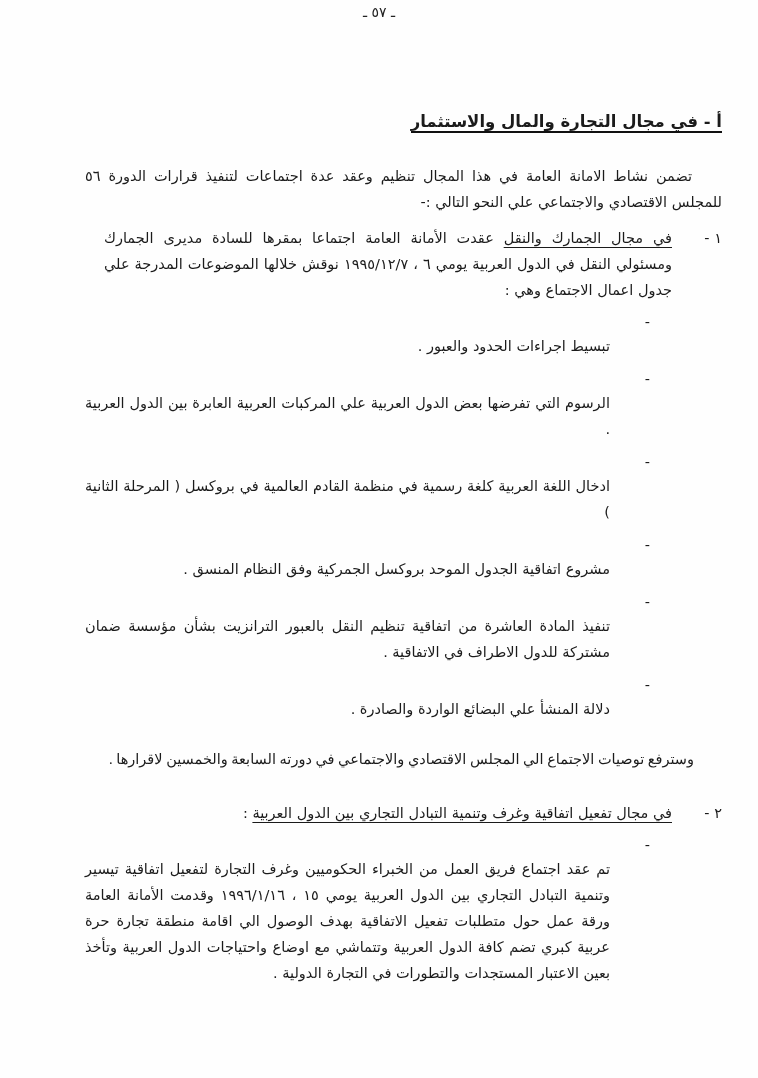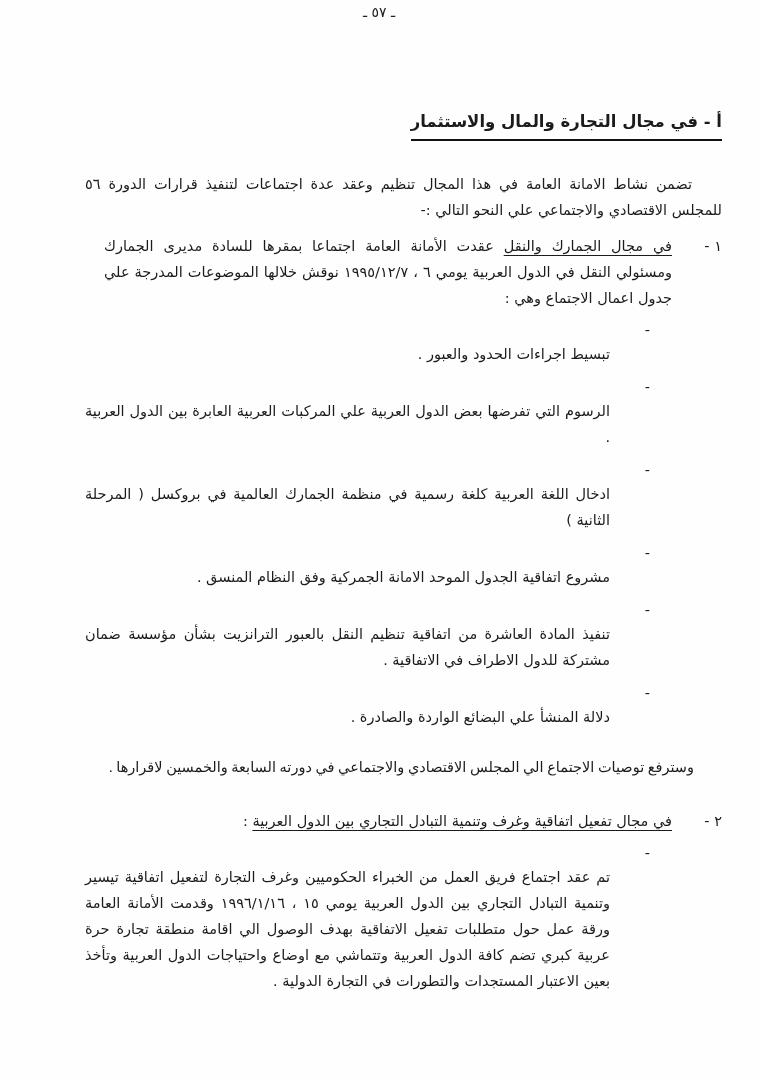--- a/index.html
+++ b/index.html
@@ -27,21 +27,20 @@
   }
   .header-wrap {
     margin-top: 78px;
     margin-bottom: 30px;
     text-align: right;
   }
   .doc-header {
     display: inline-block;
     font-size: 16.5px;
     font-weight: bold;
-    padding-bottom: 8px;
     border-bottom: 2.5px solid #111;
     letter-spacing: 0.5px;
   }
   p, .item-text, .section-heading {
     font-size: 14.5px;
     line-height: 26px;
     text-align: justify;
   }
   .intro {
     text-indent: 30px;
@@ -114,25 +113,25 @@
         <div class="item">
           <span class="dash">-</span>
           <p class="item-text">تبسيط اجراءات الحدود والعبور .</p>
         </div>
         <div class="item">
           <span class="dash">-</span>
           <p class="item-text">الرسوم التي تفرضها بعض الدول العربية علي المركبات العربية العابرة بين الدول العربية .</p>
         </div>
         <div class="item">
           <span class="dash">-</span>
-          <p class="item-text">ادخال اللغة العربية كلغة رسمية في منظمة الجمارك العالمية في بروكسل ( المرحلة الثانية )</p>
+          <p class="item-text">ادخال اللغة العربية كلغة رسمية في منظمة القادم العالمية في بروكسل ( المرحلة الثانية )</p>
         </div>
         <div class="item">
           <span class="dash">-</span>
-          <p class="item-text">مشروع اتفاقية الجدول الموحد الامانة الجمركية وفق النظام المنسق .</p>
+          <p class="item-text">مشروع اتفاقية الجدول الموحد بروكسل الجمركية وفق النظام المنسق .</p>
         </div>
         <div class="item">
           <span class="dash">-</span>
           <p class="item-text">تنفيذ المادة العاشرة من اتفاقية تنظيم النقل بالعبور الترانزيت بشأن مؤسسة ضمان مشتركة للدول الاطراف في الاتفاقية .</p>
         </div>
         <div class="item">
           <span class="dash">-</span>
           <p class="item-text">دلالة المنشأ علي البضائع الواردة والصادرة .</p>
         </div>
       </div>

